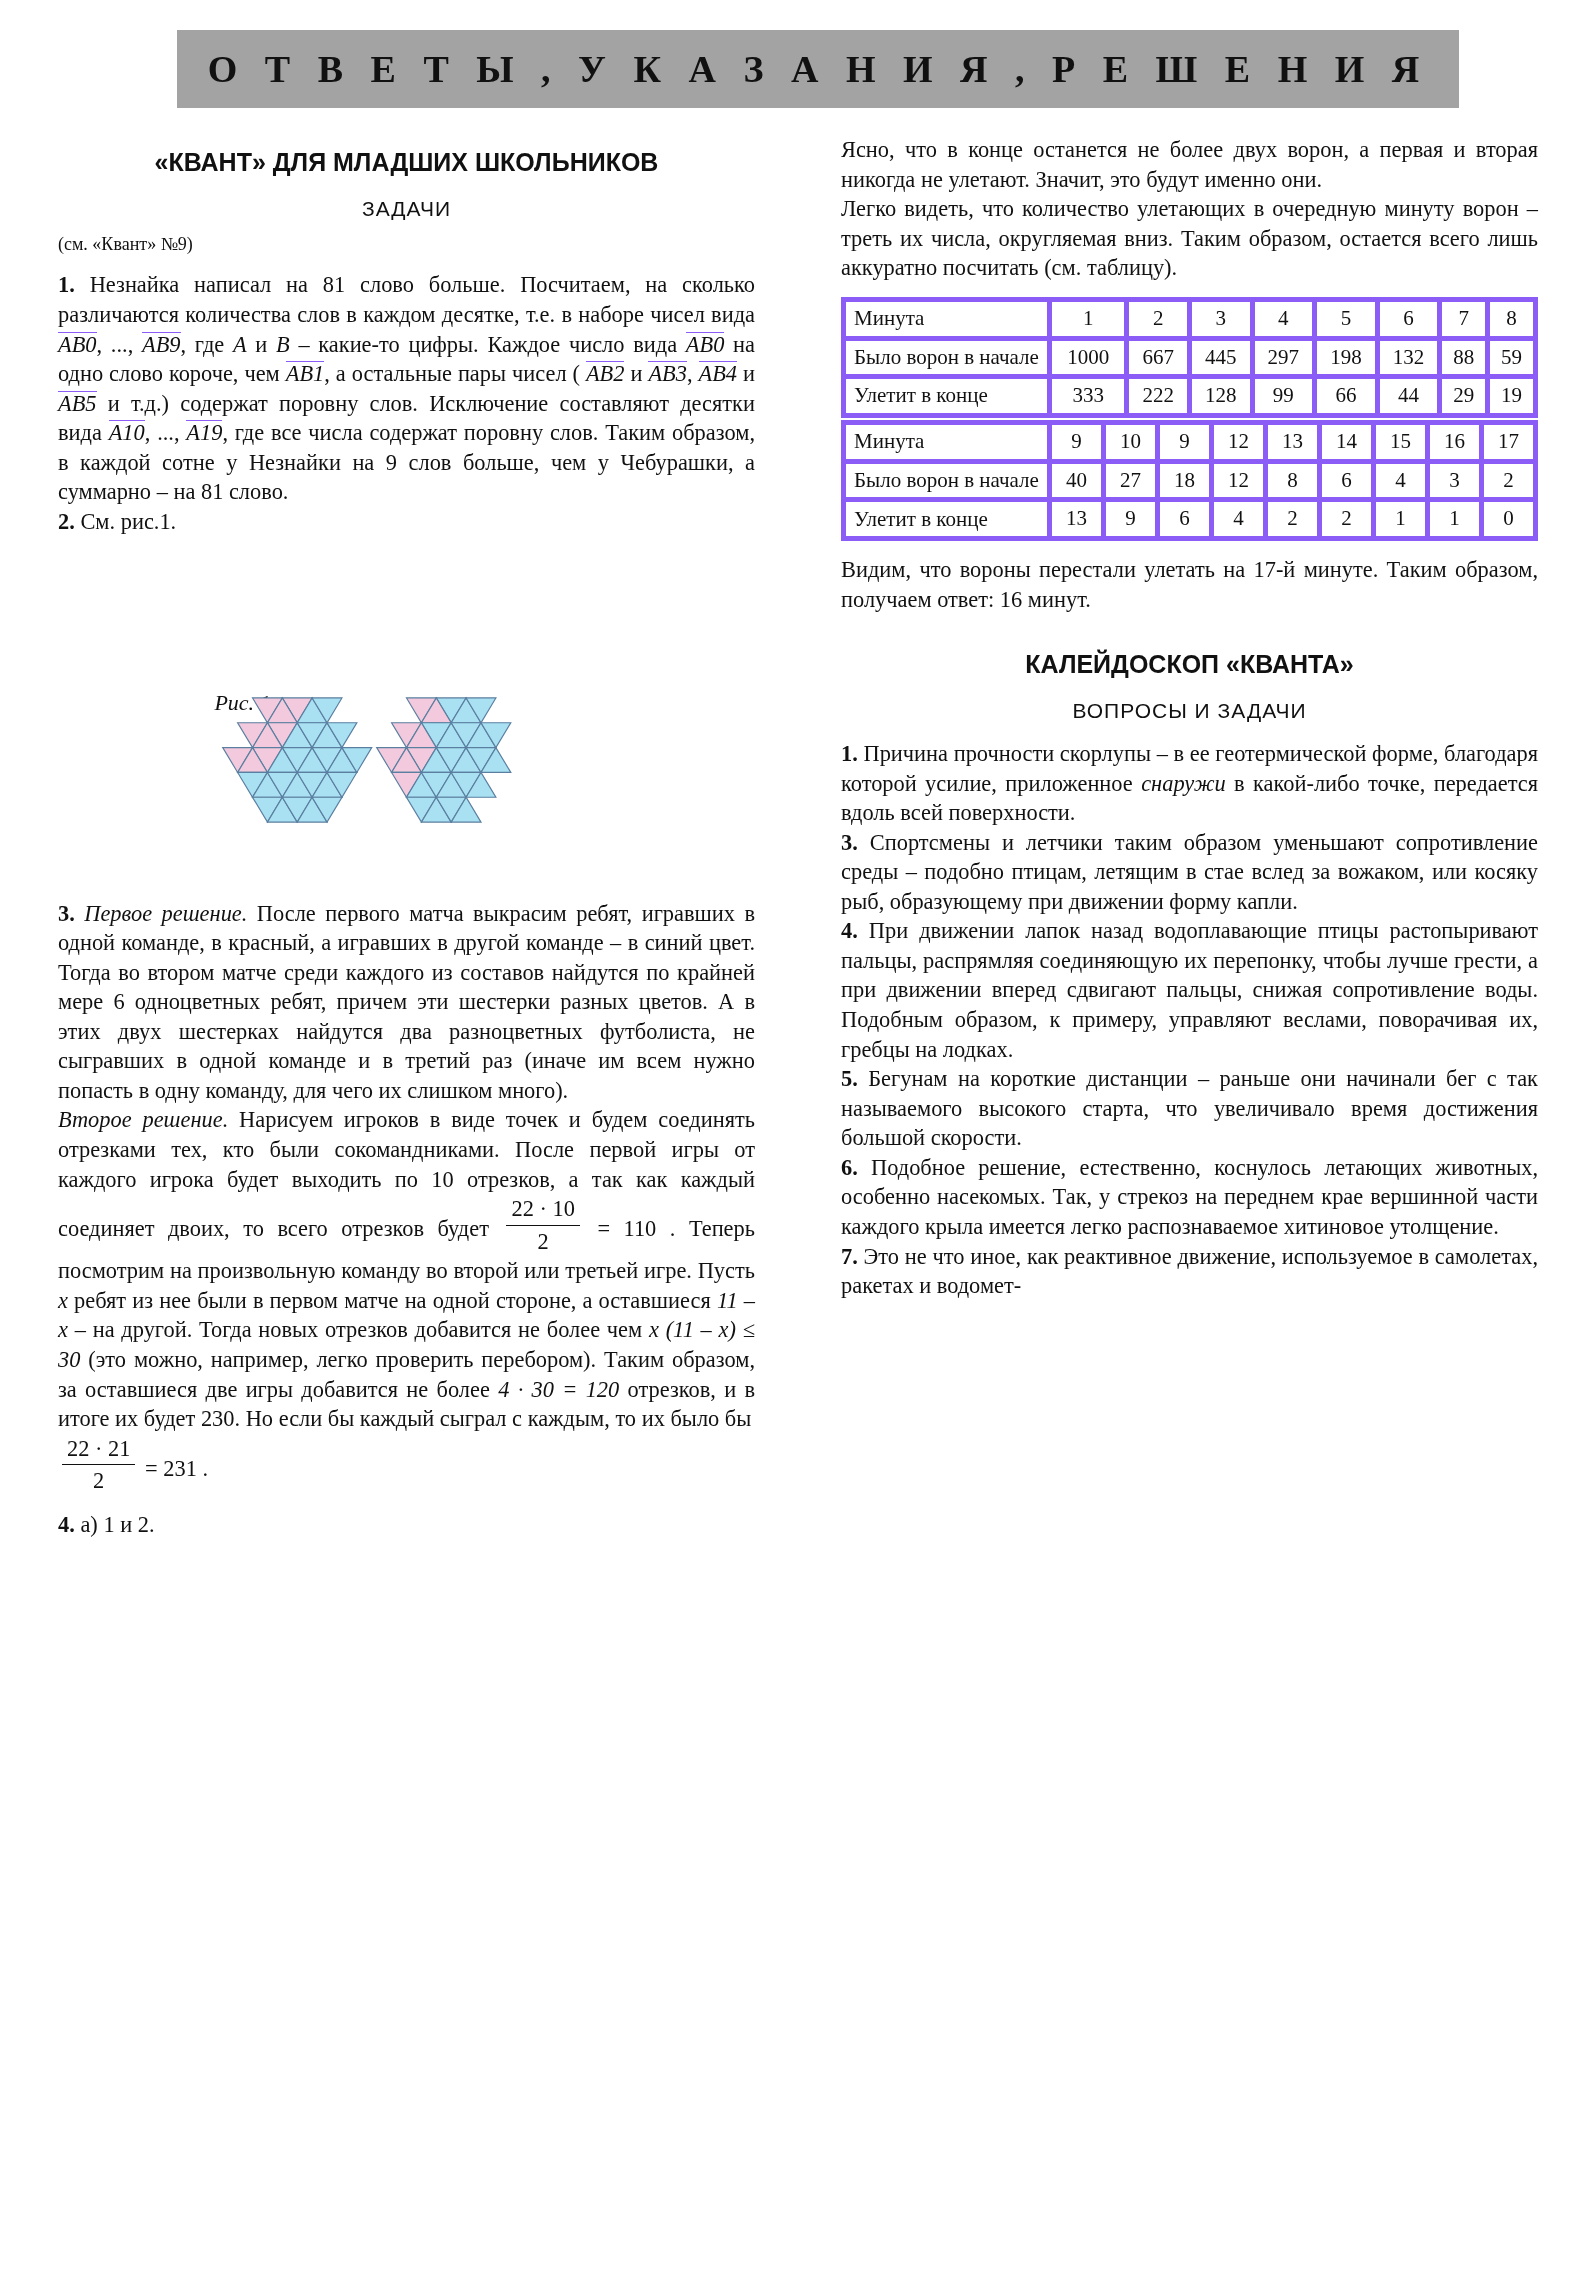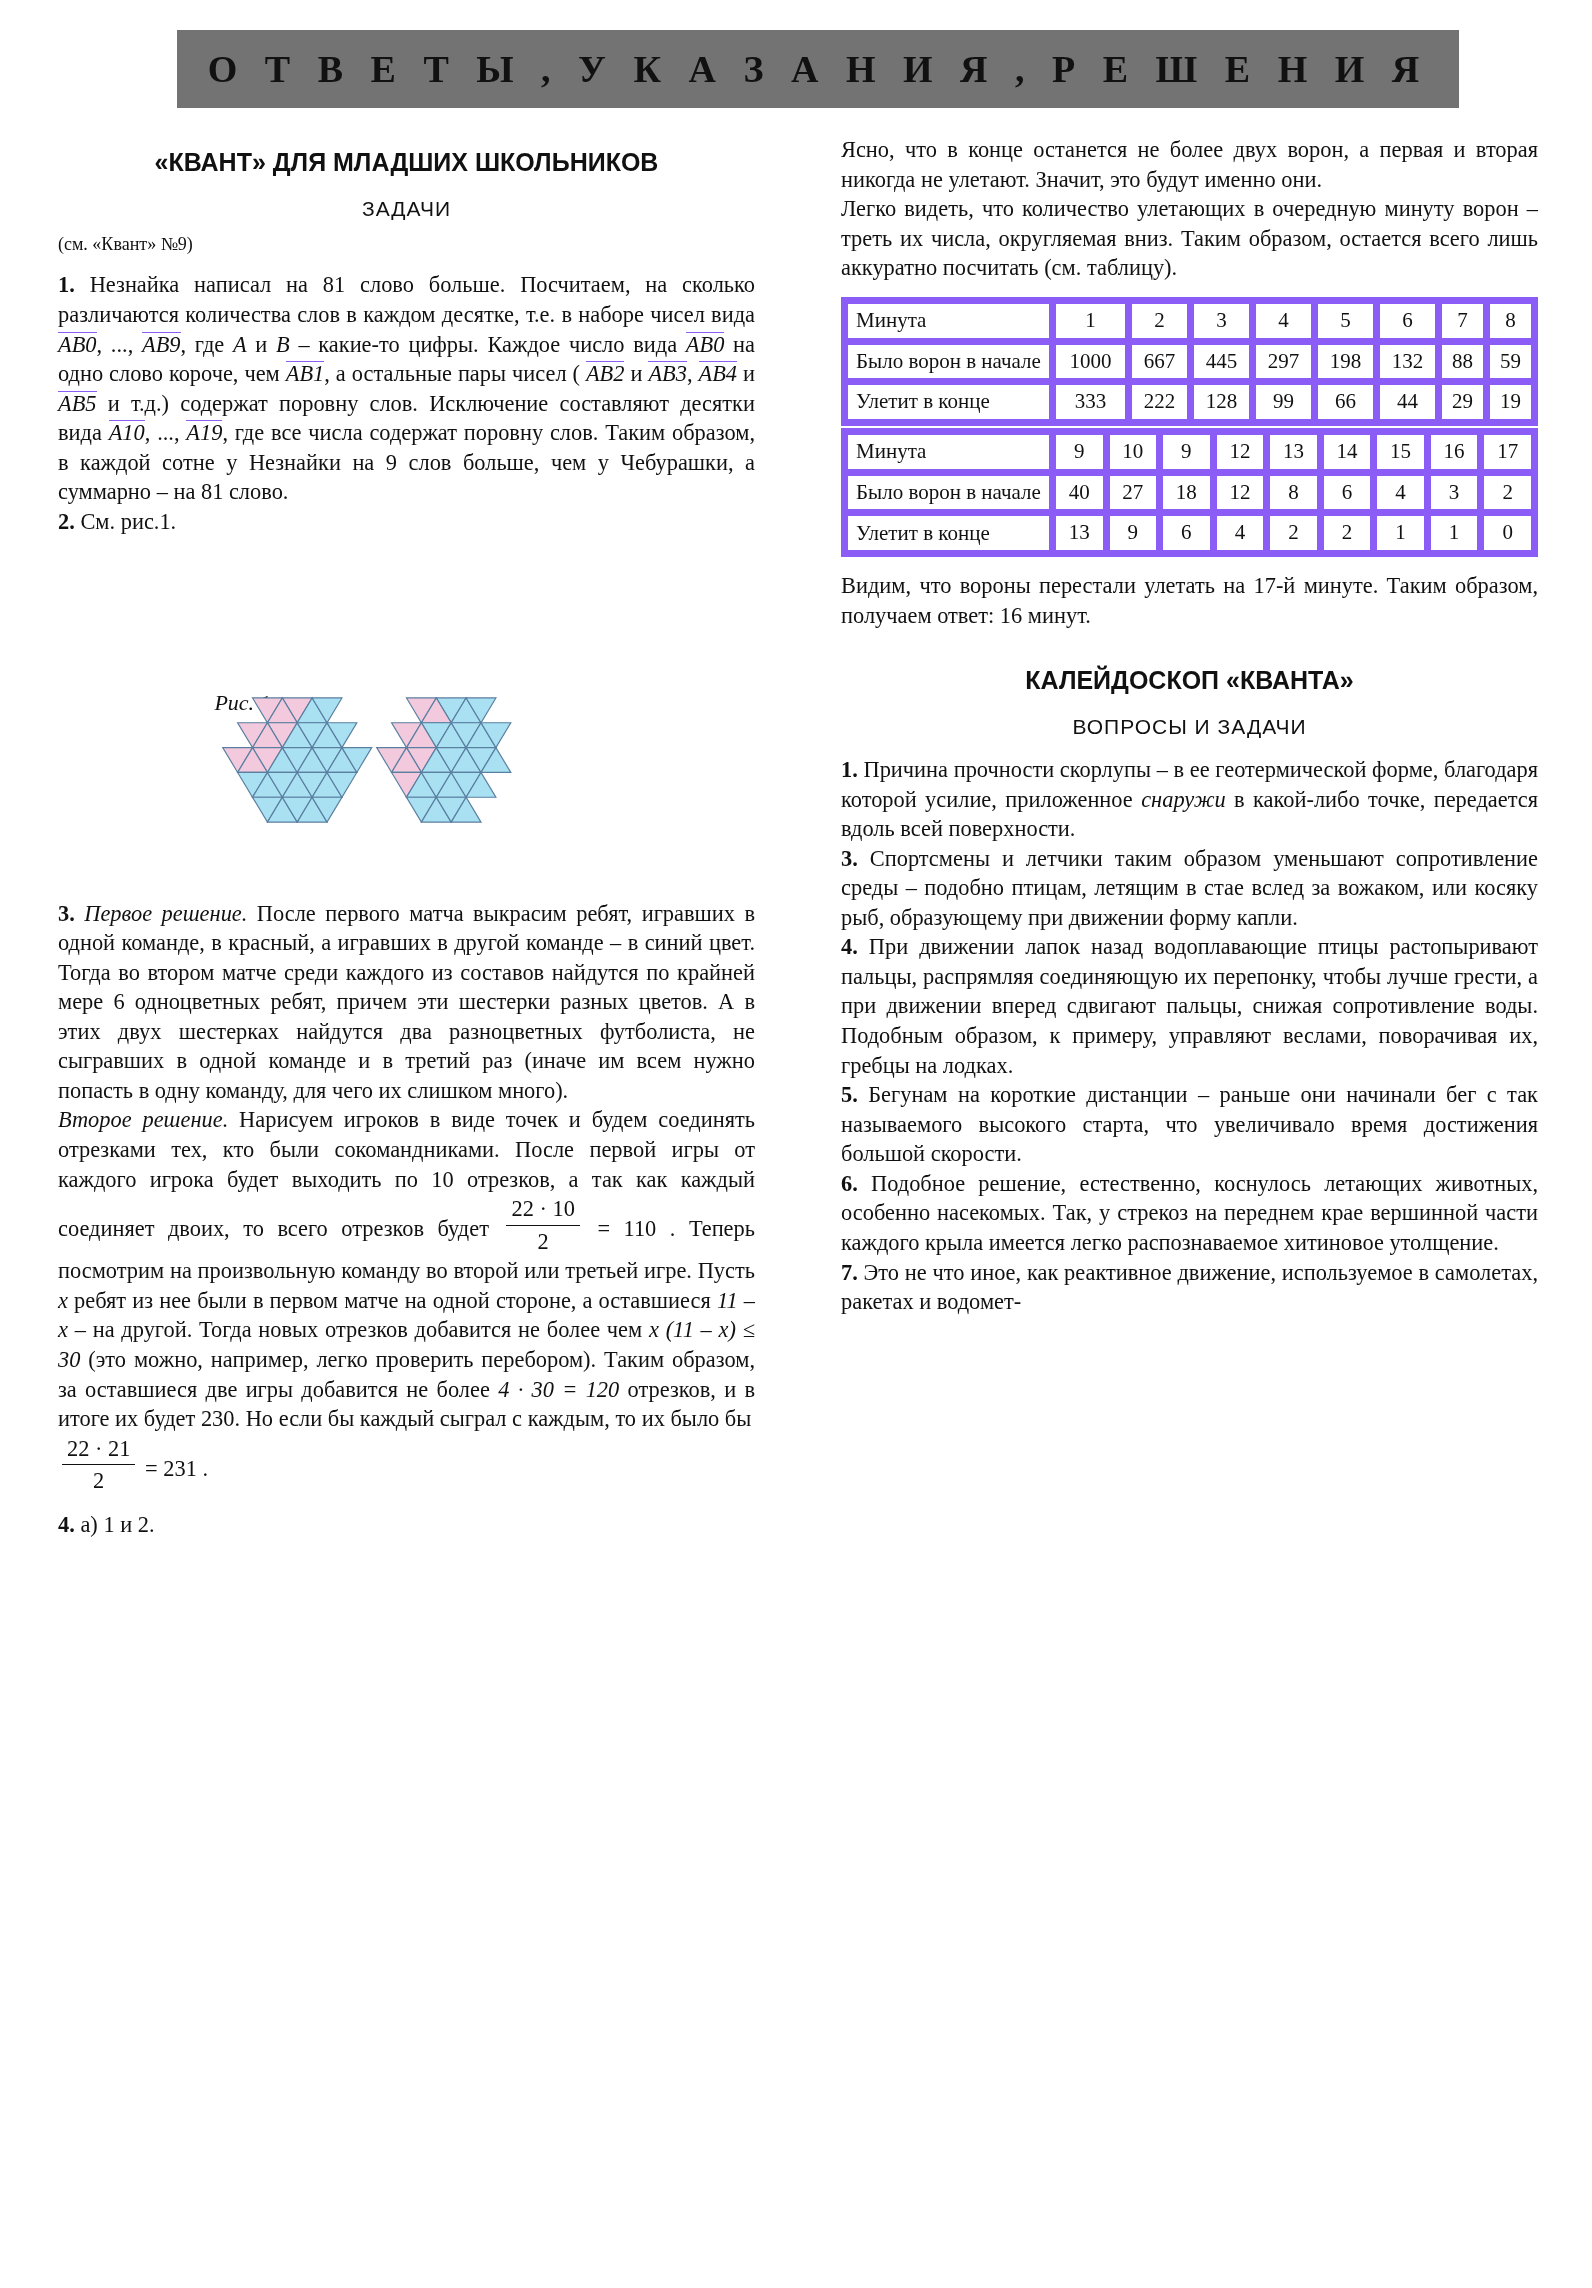--- a/index.html
+++ b/index.html
@@ -22,21 +22,21 @@
     height: 2289px;
     background: #fff;
   }
   
   .banner {
     position: absolute;
     left: 177px;
     top: 30px;
     width: 1282px;
     height: 78px;
-    background: #737373;
+    background: #a3a3a3;
     display: flex;
     align-items: center;
     justify-content: center;
   }
   .banner-title {
     font-family: "Liberation Serif", serif;
     font-weight: bold;
     font-size: 38px;
     letter-spacing: 9px;
     color: #111;
@@ -112,21 +112,21 @@
     margin-left: -328px;
   }
   
   table.crows {
     border-collapse: collapse;
     margin: 14px 0 14px 0;
     font-size: 21px;
     width: 697px;
   }
   table.crows td, table.crows th {
-    border: 7px solid #8b5cf6;
+    border: 5px solid #8b5cf6;
     text-align: center;
     padding: 3px 4px;
     font-weight: normal;
     font-family: "Liberation Serif", serif;
   }
   table.crows td.rowhead {
     text-align: left;
     padding-left: 8px;
     width: 189px;
     line-height: 1.12;

